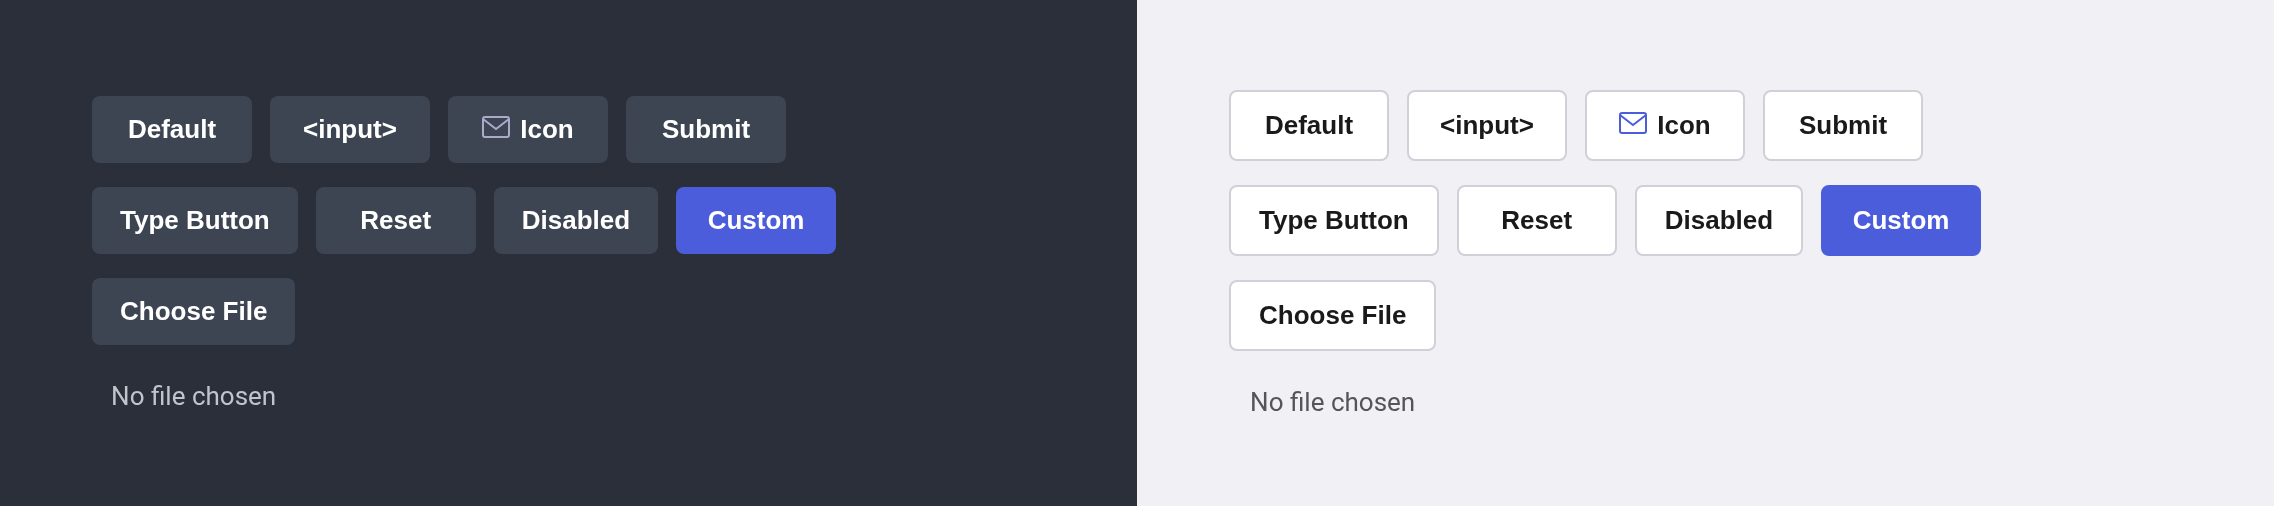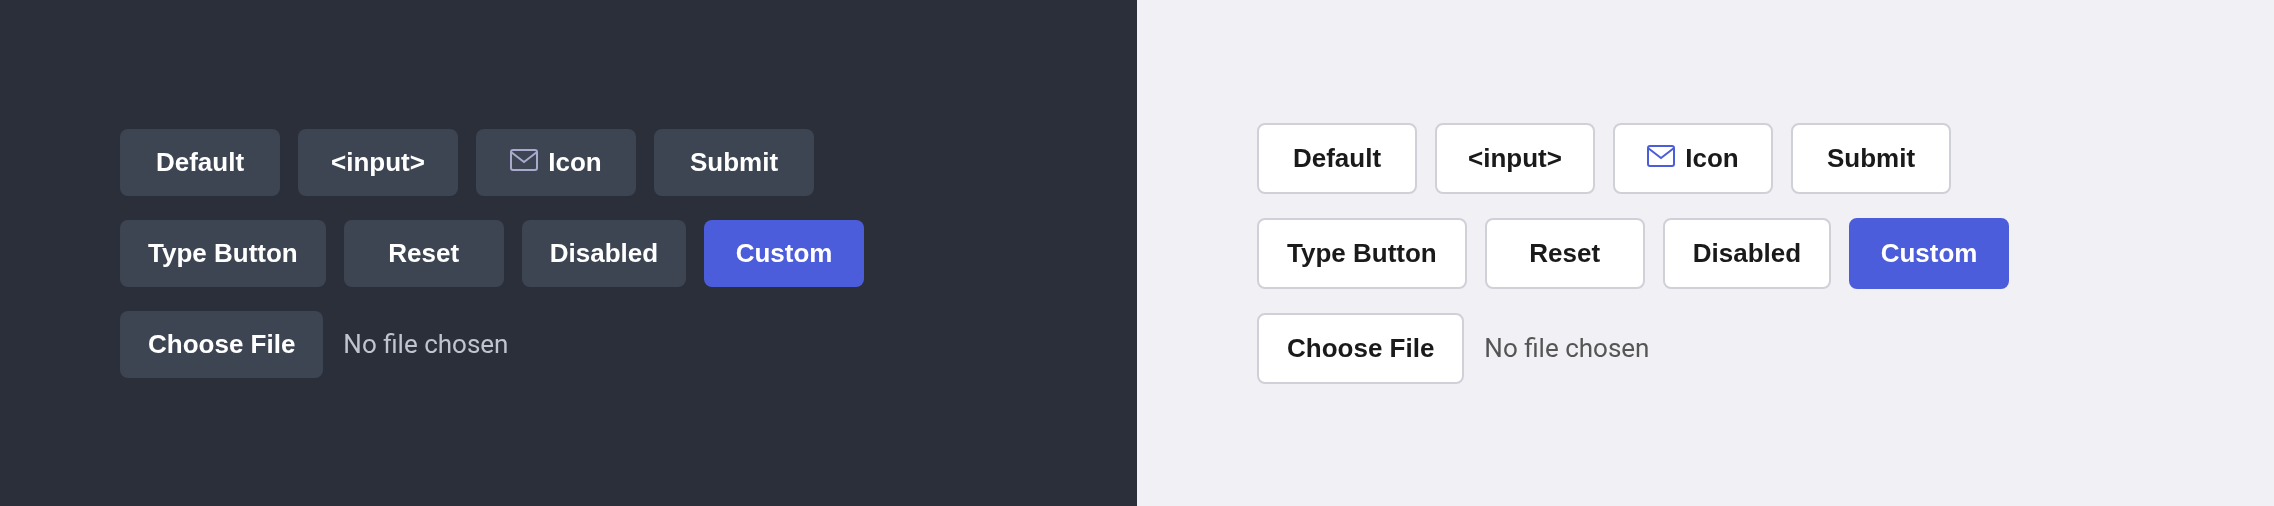--- a/index.html
+++ b/index.html
@@ -16,21 +16,21 @@
       overflow: hidden;
     }
 
     .panel {
       width: 50%;
       height: 100%;
       display: flex;
       flex-direction: column;
       justify-content: center;
       align-items: flex-start;
-      padding: 50px 120px;
+      padding: 50px 92px;
       gap: 24px;
     }
 
     .panel-dark {
       background-color: #2b2f3a;
     }
 
     .panel-light {
       background-color: #f0f0f5;
     }
@@ -99,21 +99,22 @@
       font-weight: 700;
       cursor: pointer;
       min-width: 160px;
       justify-content: center;
     }
 
     
     .file-row {
       display: flex;
       align-items: center;
-      gap: 20px;
+      gap: 36px;
+      flex-direction: column;
     }
 
     .btn-file-dark {
       background-color: #3d4452;
       color: #ffffff;
       border: none;
       border-radius: 8px;
       padding: 18px 28px;
       font-size: 26px;
       font-weight: 700;

